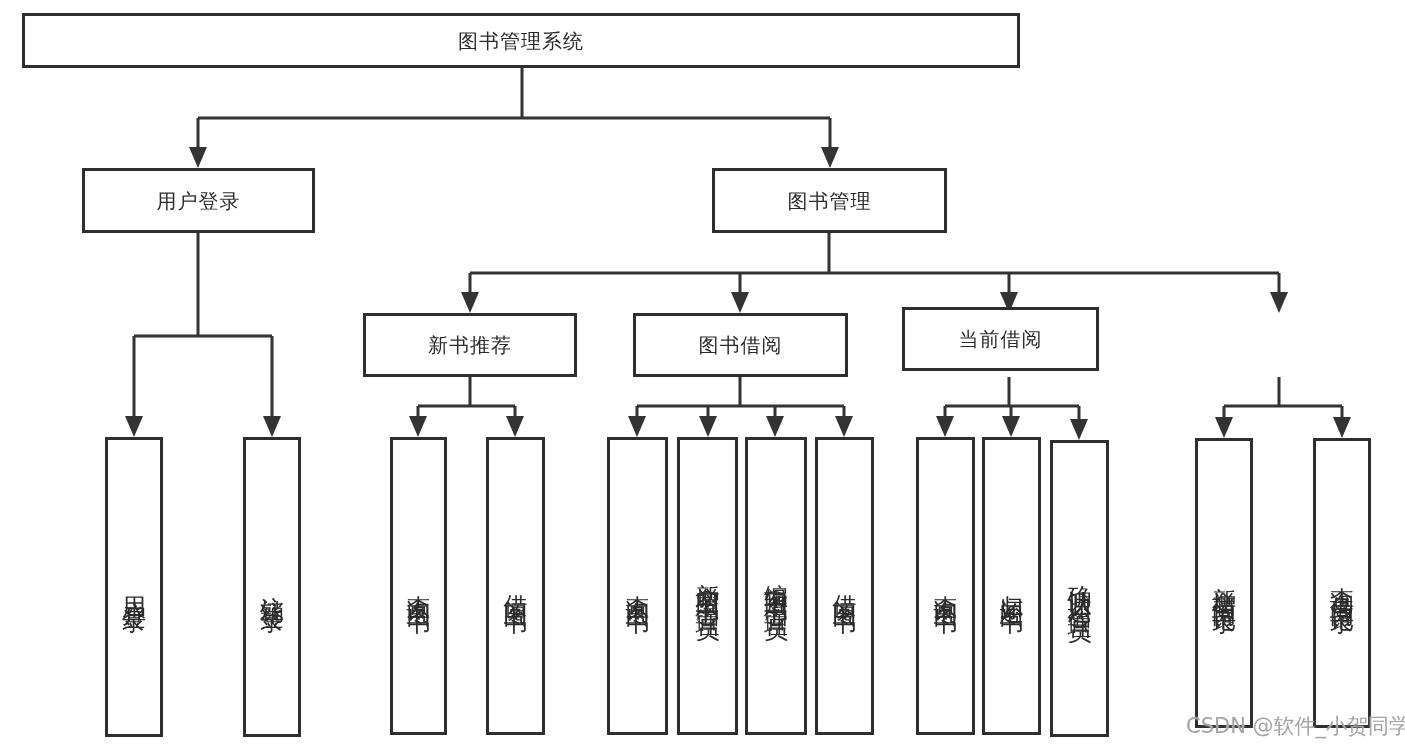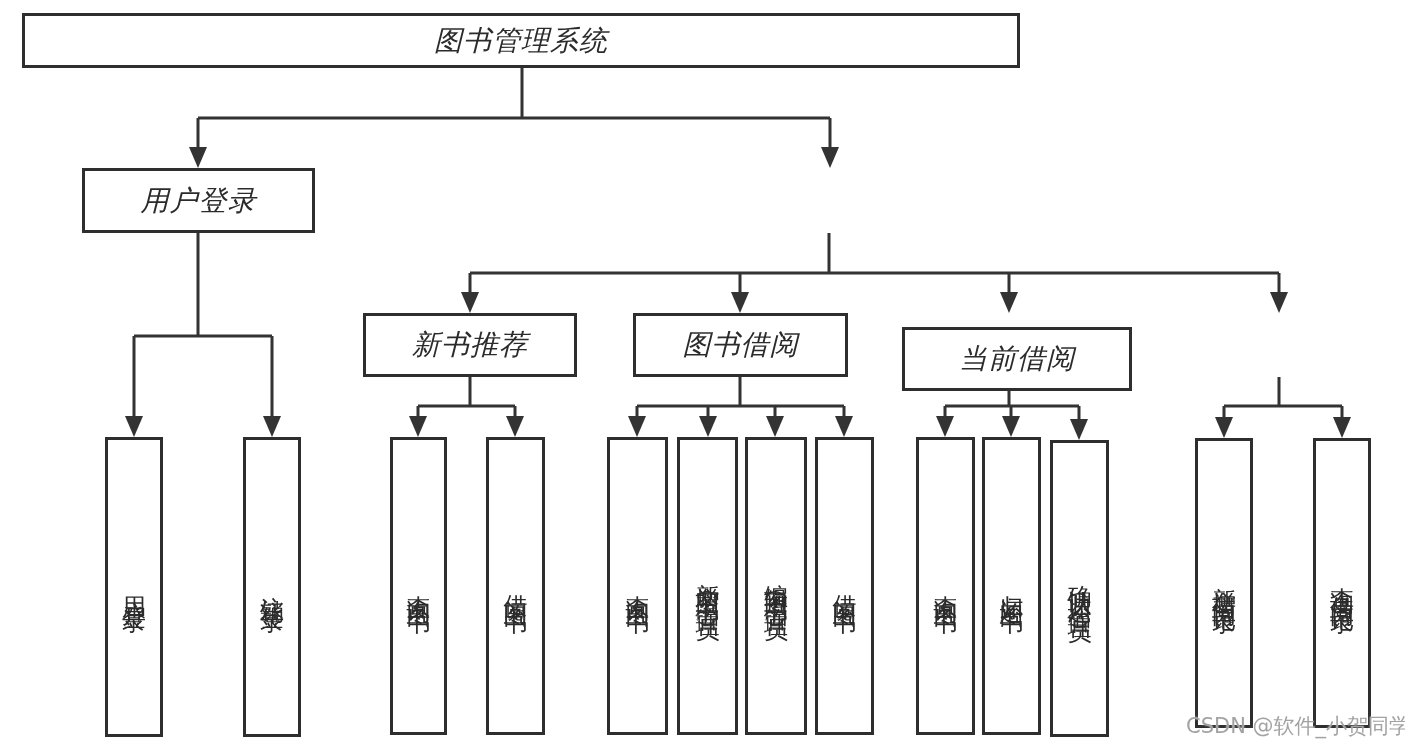--- a/index.html
+++ b/index.html
@@ -18,21 +18,21 @@
   .wires{position:absolute;left:0;top:0;z-index:1;}
   .wires .stroke-g path{stroke:var(--line);stroke-width:3;fill:none;}
   .wires .fill-g polygon{fill:var(--line);stroke:none;}
   .node{
     position:absolute;z-index:2;box-sizing:border-box;
     background:var(--background);border:3px solid var(--box-border);
     display:flex;align-items:center;justify-content:center;
     color:var(--text);
   }
   .node.h span{
-    font-size:28px;letter-spacing:1px;white-space:nowrap;line-height:1;font-style:italic;
+    font-size:20px;letter-spacing:1px;white-space:nowrap;line-height:1;
   }
   .node.v span{
     writing-mode:vertical-rl;text-orientation:mixed;
     font-size:24px;letter-spacing:5px;line-height:1;white-space:nowrap;
   }
   .watermark{
     position:absolute;z-index:3;left:1186px;top:712px;
     font-size:21px;color:var(--watermark);white-space:nowrap;
     text-shadow:0 0 2px rgba(255,255,255,.8);
   }
@@ -82,28 +82,31 @@
     </g>
   </svg>
 
   <div class="node h" style="left:22px;top:13px;width:998px;height:55px">
     <span>图书管理系统</span>
   </div>
 
   <div class="node h" style="left:82px;top:168px;width:233px;height:65px">
     <span>用户登录</span>
   </div>
+  <div class="node h" style="left:712px;top:168px;width:235px;height:65px">
+    <span>图书管理</span>
+  </div>
 
   <div class="node h" style="left:363px;top:313px;width:214px;height:64px">
     <span>新书推荐</span>
   </div>
   <div class="node h" style="left:633px;top:313px;width:215px;height:64px">
     <span>图书借阅</span>
   </div>
-  <div class="node h" style="left:902px;top:327px;width:230px;height:64px">
+  <div class="node h" style="left:902px;top:307px;width:197px;height:64px">
     <span>当前借阅</span>
   </div>
 
   <div class="node v" style="left:105px;top:437px;width:58px;height:300px">
     <span>用户登录</span>
   </div>
   <div class="node v" style="left:243px;top:437px;width:58px;height:300px">
     <span>注销登录</span>
   </div>
 

